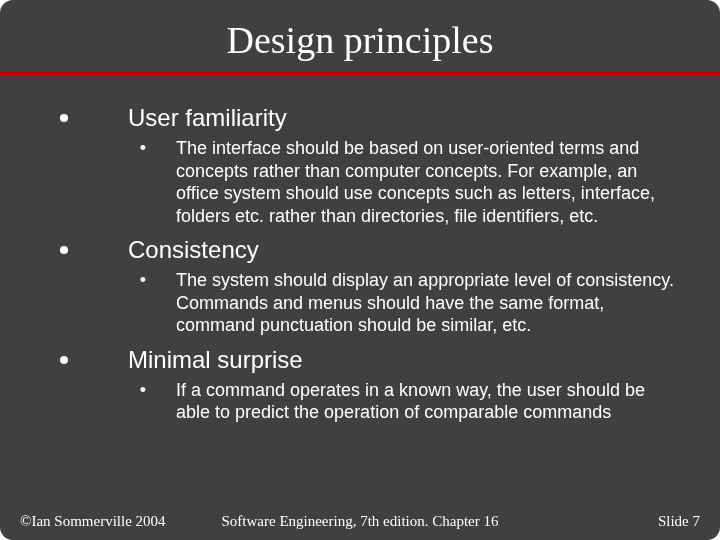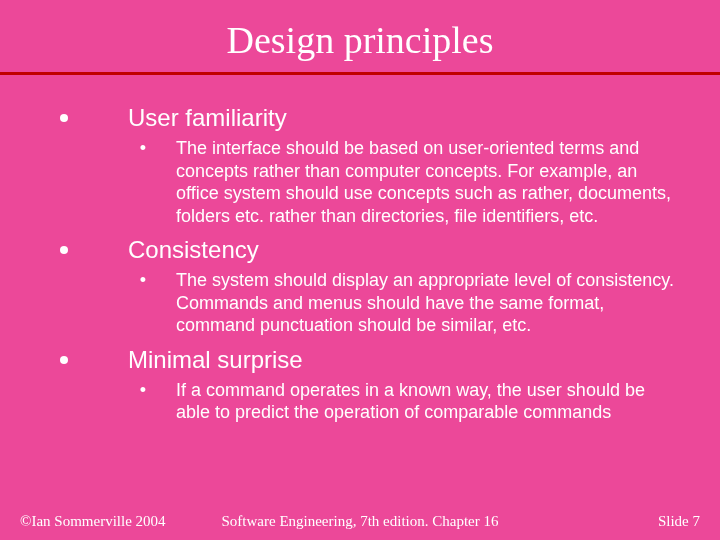--- a/index.html
+++ b/index.html
@@ -6,24 +6,25 @@
     margin: 0;
     padding: 0;
     width: 720px;
     height: 540px;
     overflow: hidden;
     font-family: Arial, Helvetica, sans-serif;
   }
   .slide {
     width: 720px;
     height: 540px;
-    background: #ec4899;
+    background: #404040;
     color: #ffffff;
     position: relative;
     box-sizing: border-box;
+    border-radius: 13px;
   }
   .title-area {
     text-align: center;
     padding-top: 18px;
   }
   .title {
     color: #ffffff;
     font-size: 38px;
     font-family: "Times New Roman", Times, serif;
     font-weight: normal;
@@ -109,21 +110,21 @@
   <hr class="rule">
 
   <div class="content">
 
     <div class="l1">
       <span class="bullet"></span>
       <span class="text">User familiarity</span>
     </div>
     <div class="l2">
       <span class="bullet">•</span>
-      <span class="text">The interface should be based on user-oriented terms and concepts rather than computer concepts. For example, an office system should use concepts such as rather, documents, folders etc. rather than directories, file identifiers, etc.</span>
+      <span class="text">The interface should be based on user-oriented terms and concepts rather than computer concepts. For example, an office system should use concepts such as letters, interface, folders etc. rather than directories, file identifiers, etc.</span>
     </div>
 
     <div class="l1">
       <span class="bullet"></span>
       <span class="text">Consistency</span>
     </div>
     <div class="l2">
       <span class="bullet">•</span>
       <span class="text">The system should display an appropriate level of consistency. Commands and menus should have the same format, command punctuation should be similar, etc.</span>
     </div>

